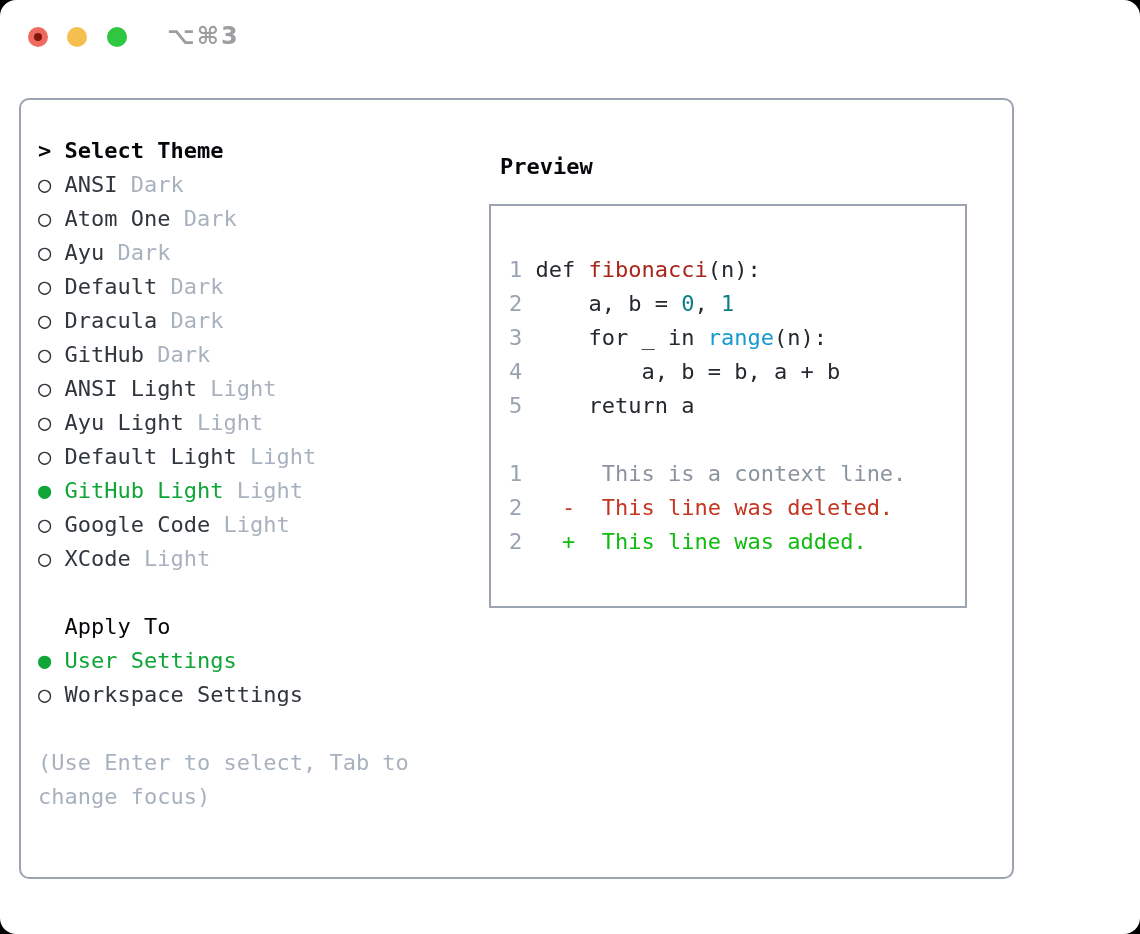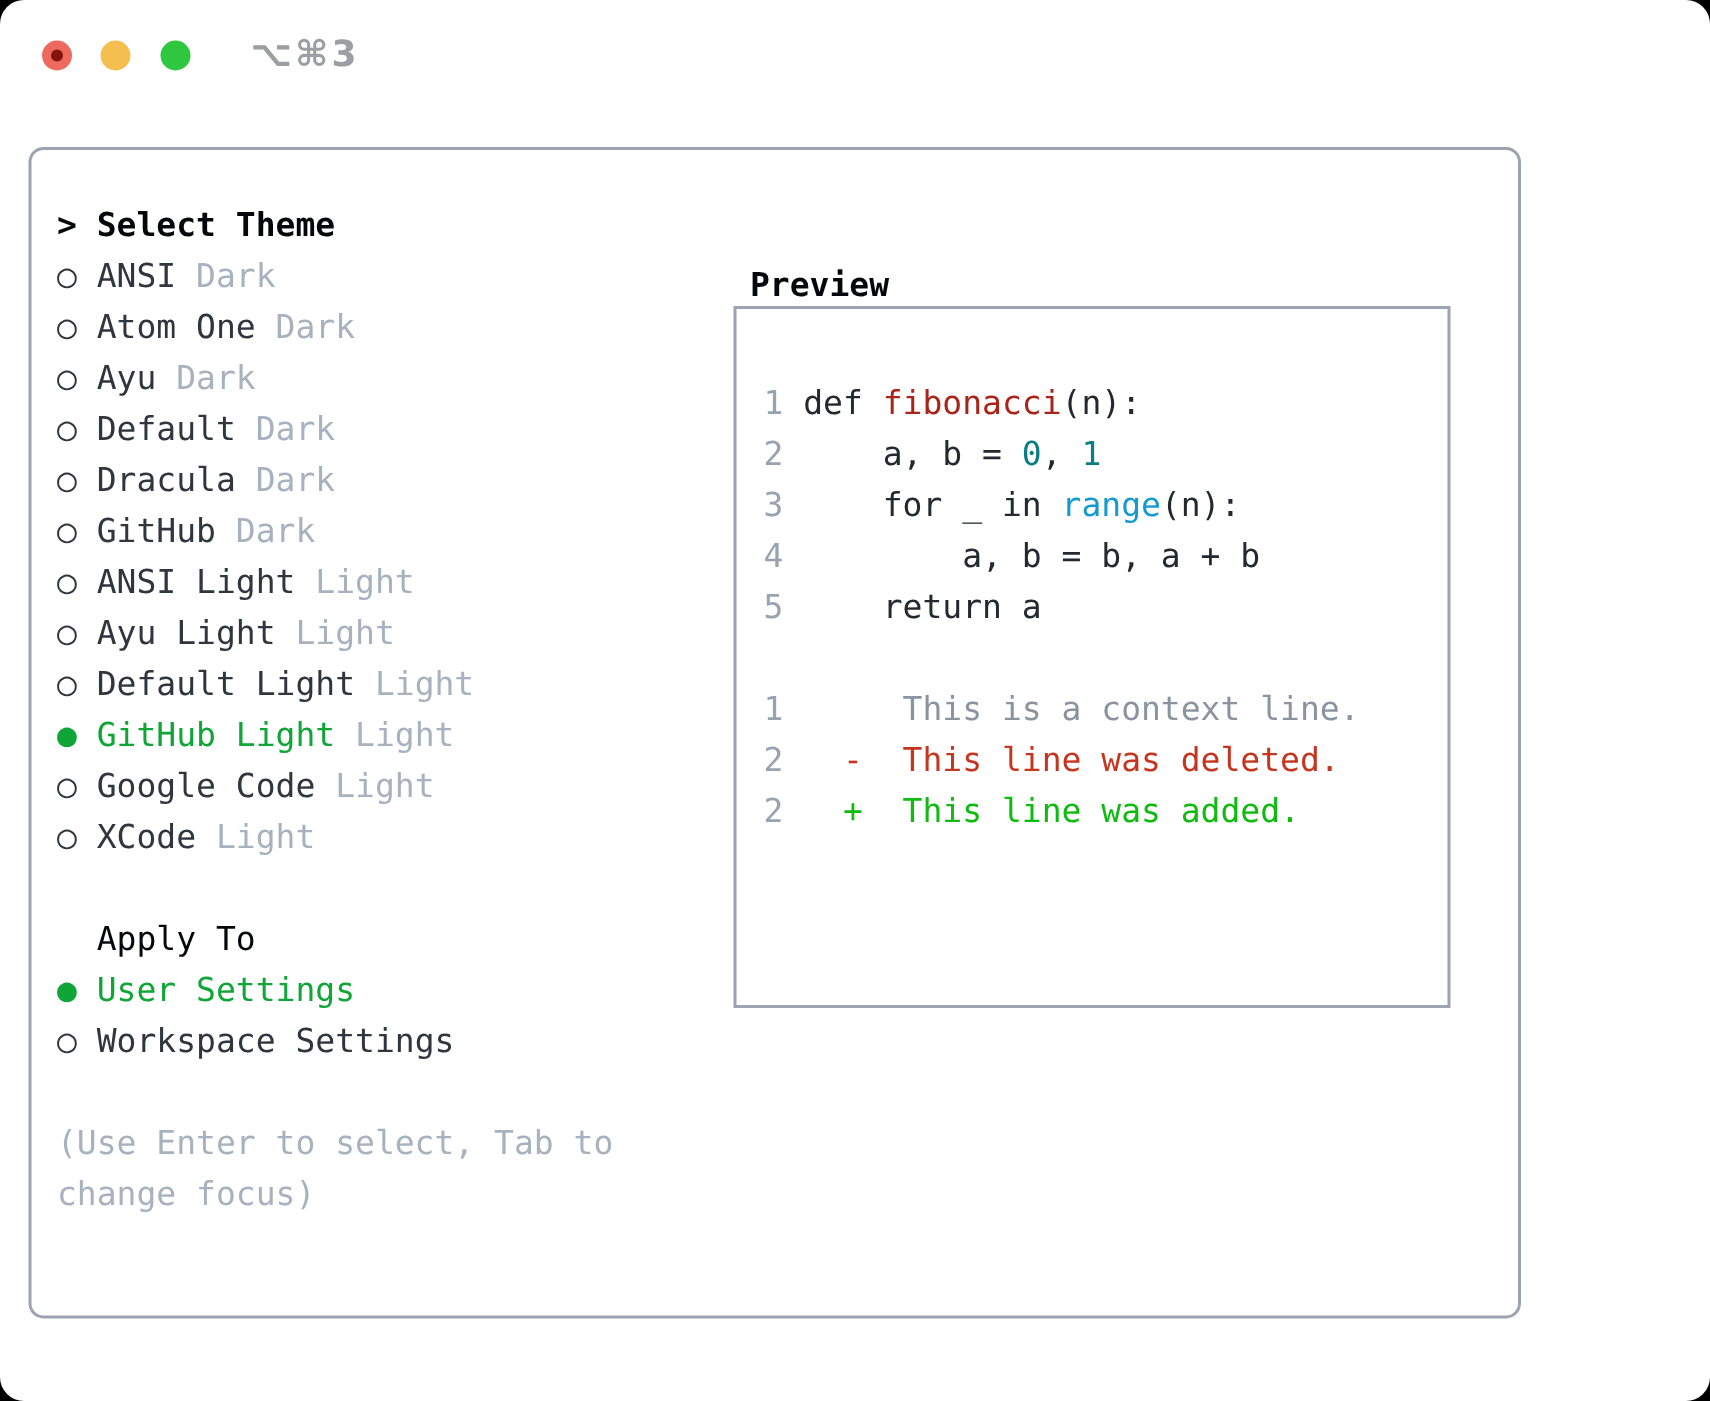--- a/index.html
+++ b/index.html
@@ -15,38 +15,38 @@
     font-family:"DejaVu Sans","DejaVu Sans Mono",sans-serif;
     font-size:24px;font-weight:bold;letter-spacing:2px;}
   
   .panel{position:absolute;left:19px;top:98px;width:995px;height:781px;
     box-sizing:border-box;border:2px solid #9ba4b0;border-radius:10px;background:#fff;}
   .mono{font-family:"DejaVu Sans Mono",monospace;font-size:22px;line-height:34px;white-space:pre;}
   .col-left{position:absolute;left:17px;top:34px;}
   .row{height:34px;}
   .hdr{font-weight:bold;}
   .preview-label{position:absolute;left:479px;top:50px;font-weight:bold;}
-  .preview-box{position:absolute;left:468px;top:104px;width:478px;height:468px;
+  .preview-box{position:absolute;left:468px;top:104px;width:478px;height:404px;
     box-sizing:border-box;border:2px solid #9ba4b0;background:#fff;}
   .codearea{position:absolute;left:18px;top:47px;}
 </style>
 <style>.t-red::after{background:#82150c;}</style></head>
 <body>
 
 <div class="window">
 
   <span class="traffic t-red" style="background: rgb(238, 106, 95);"></span>
   <span class="traffic t-yellow" style="background: rgb(245, 191, 79);"></span>
   <span class="traffic t-green" style="background: rgb(47, 198, 64);"></span>
   <span class="titlebar-title" style="color: rgb(156, 158, 161);">⌥⌘3</span>
 
   <div class="panel" style="border-color: rgb(155, 164, 176);">
 
     <div class="col-left mono" id="left-col"><div class="row hdr" style="color: rgb(5, 7, 10);"><span style="color: rgb(5, 7, 10);">&gt; </span><span style="color: rgb(5, 7, 10);">Select Theme</span></div><div class="row"><span style="color: rgb(48, 54, 61);">○ </span><span style="color: rgb(48, 54, 61);">ANSI</span><span style="color: rgb(168, 178, 191);"> Dark</span></div><div class="row"><span style="color: rgb(48, 54, 61);">○ </span><span style="color: rgb(48, 54, 61);">Atom One</span><span style="color: rgb(168, 178, 191);"> Dark</span></div><div class="row"><span style="color: rgb(48, 54, 61);">○ </span><span style="color: rgb(48, 54, 61);">Ayu</span><span style="color: rgb(168, 178, 191);"> Dark</span></div><div class="row"><span style="color: rgb(48, 54, 61);">○ </span><span style="color: rgb(48, 54, 61);">Default</span><span style="color: rgb(168, 178, 191);"> Dark</span></div><div class="row"><span style="color: rgb(48, 54, 61);">○ </span><span style="color: rgb(48, 54, 61);">Dracula</span><span style="color: rgb(168, 178, 191);"> Dark</span></div><div class="row"><span style="color: rgb(48, 54, 61);">○ </span><span style="color: rgb(48, 54, 61);">GitHub</span><span style="color: rgb(168, 178, 191);"> Dark</span></div><div class="row"><span style="color: rgb(48, 54, 61);">○ </span><span style="color: rgb(48, 54, 61);">ANSI Light</span><span style="color: rgb(168, 178, 191);"> Light</span></div><div class="row"><span style="color: rgb(48, 54, 61);">○ </span><span style="color: rgb(48, 54, 61);">Ayu Light</span><span style="color: rgb(168, 178, 191);"> Light</span></div><div class="row"><span style="color: rgb(48, 54, 61);">○ </span><span style="color: rgb(48, 54, 61);">Default Light</span><span style="color: rgb(168, 178, 191);"> Light</span></div><div class="row"><span style="color: rgb(15, 166, 55);">● </span><span style="color: rgb(15, 166, 55);">GitHub Light</span><span style="color: rgb(168, 178, 191);"> Light</span></div><div class="row"><span style="color: rgb(48, 54, 61);">○ </span><span style="color: rgb(48, 54, 61);">Google Code</span><span style="color: rgb(168, 178, 191);"> Light</span></div><div class="row"><span style="color: rgb(48, 54, 61);">○ </span><span style="color: rgb(48, 54, 61);">XCode</span><span style="color: rgb(168, 178, 191);"> Light</span></div><div class="row"></div><div class="row" style="color: rgb(5, 7, 10);"><span style="color: rgb(5, 7, 10);">  </span><span style="color: rgb(5, 7, 10);">Apply To</span></div><div class="row"><span style="color: rgb(15, 166, 55);">● </span><span style="color: rgb(15, 166, 55);">User Settings</span></div><div class="row"><span style="color: rgb(48, 54, 61);">○ </span><span style="color: rgb(48, 54, 61);">Workspace Settings</span></div><div class="row"></div><div class="row"><span style="color: rgb(168, 178, 191);">(Use Enter to select, Tab to</span></div><div class="row"><span style="color: rgb(168, 178, 191);">change focus)</span></div></div>
 
-    <div class="preview-label mono" style="color: rgb(5, 7, 10); margin-top: 24px;">Preview</div>
+    <div class="preview-label mono" style="color: rgb(5, 7, 10);">Preview</div>
 
     <div class="preview-box" style="border-color: rgb(155, 164, 176);">
       <div class="codearea mono" id="code-area"><div class="row"><span style="color: rgb(153, 163, 176);">1 </span><span style="color: rgb(36, 41, 47);">def </span><span style="color: rgb(169, 36, 25);">fibonacci</span><span style="color: rgb(36, 41, 47);">(n):</span></div><div class="row"><span style="color: rgb(153, 163, 176);">2 </span><span style="color: rgb(36, 41, 47);">    a, b = </span><span style="color: rgb(12, 125, 133);">0</span><span style="color: rgb(36, 41, 47);">, </span><span style="color: rgb(12, 125, 133);">1</span></div><div class="row"><span style="color: rgb(153, 163, 176);">3 </span><span style="color: rgb(36, 41, 47);">    for _ in </span><span style="color: rgb(20, 154, 206);">range</span><span style="color: rgb(36, 41, 47);">(n):</span></div><div class="row"><span style="color: rgb(153, 163, 176);">4 </span><span style="color: rgb(36, 41, 47);">        a, b = b, a + b</span></div><div class="row"><span style="color: rgb(153, 163, 176);">5 </span><span style="color: rgb(36, 41, 47);">    return a</span></div><div class="row"></div><div class="row"><span style="color: rgb(153, 163, 176);">1 </span><span style="color: rgb(139, 148, 158);">     This is a context line.</span></div><div class="row"><span style="color: rgb(153, 163, 176);">2 </span><span style="color: rgb(197, 53, 31);">  -  This line was deleted.</span></div><div class="row"><span style="color: rgb(153, 163, 176);">2 </span><span style="color: rgb(16, 187, 16);">  +  This line was added.</span></div></div>
     </div>
 
   </div>
 </div>
 
 </body></html>

